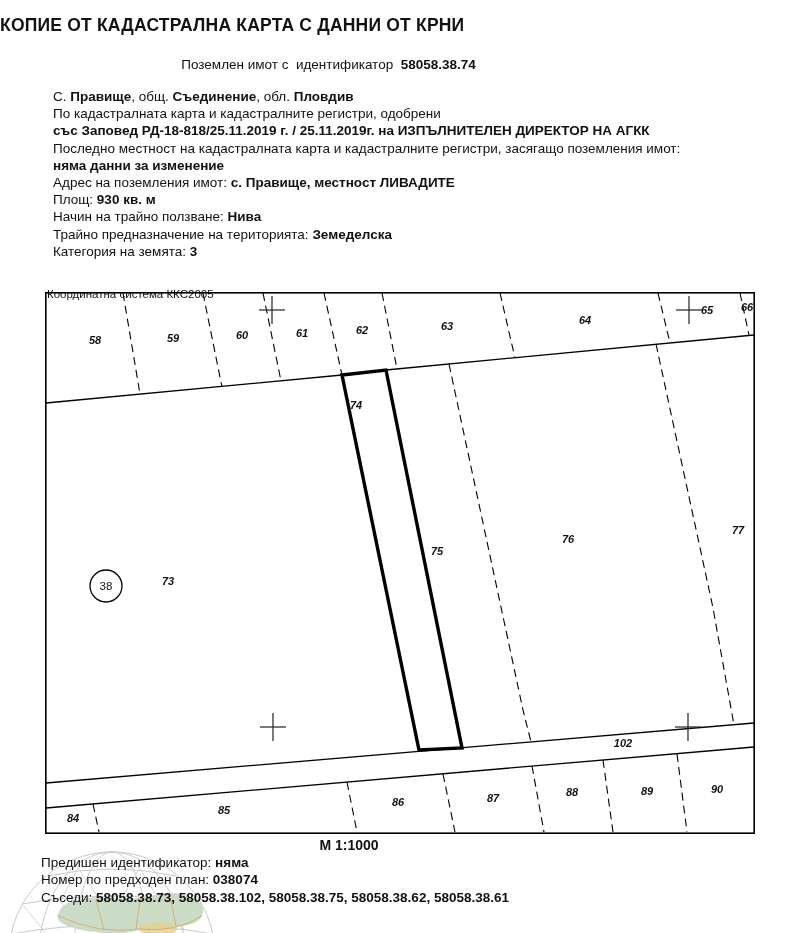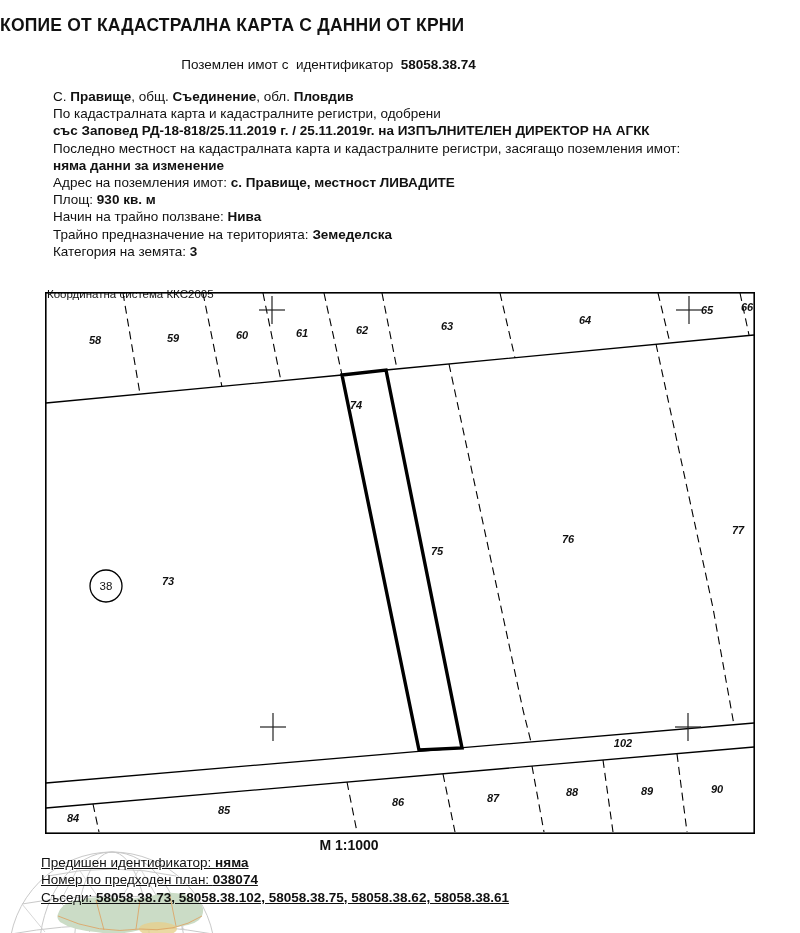--- a/index.html
+++ b/index.html
@@ -7,21 +7,21 @@
        font-family:"Liberation Sans", sans-serif;color:#111;}
   .abs{position:absolute;}
   .title{top:15px;left:0;width:800px;font-size:17.5px;font-weight:bold;letter-spacing:.2px;}
   .subtitle{top:57px;left:0;width:657px;text-align:center;font-size:13.5px;white-space:pre-wrap;}
   .infoblock{top:88px;left:41px;width:740px;font-size:13.5px;line-height:17.2px;margin-left:12px;}
   .iline{white-space:pre-wrap;}
   .b{font-weight:bold;}
   .coordsys{top:272px;left:47px;font-size:11.5px;margin-top:16px;}
   .mapwrap{top:292px;left:45px;width:710px;height:542px;}
   .scale{top:837px;left:0;width:698px;text-align:center;font-size:14px;font-weight:bold;}
-  .footer{top:854px;left:41px;width:740px;font-size:13.5px;line-height:17.4px;z-index:2;text-decoration:underline;}
+  .footer{top:854px;left:41px;width:740px;font-size:13.5px;line-height:17.4px;z-index:2;}
   .watermark{top:840px;left:0;z-index:0;}
   svg text.plbl{font-family:"Liberation Sans", sans-serif;font-size:11px;font-weight:bold;font-style:italic;fill:#111;}
   svg text.rlbl{font-family:"Liberation Sans", sans-serif;font-size:11.5px;fill:#111;}
   svg .solid{stroke:#000;stroke-width:1.3;fill:none;}
   svg .dash{stroke:#000;stroke-width:1.1;fill:none;stroke-dasharray:8 5;}
   svg .cross{stroke:#222;stroke-width:1.2;}
 </style>
 </head>
 <body>
 

